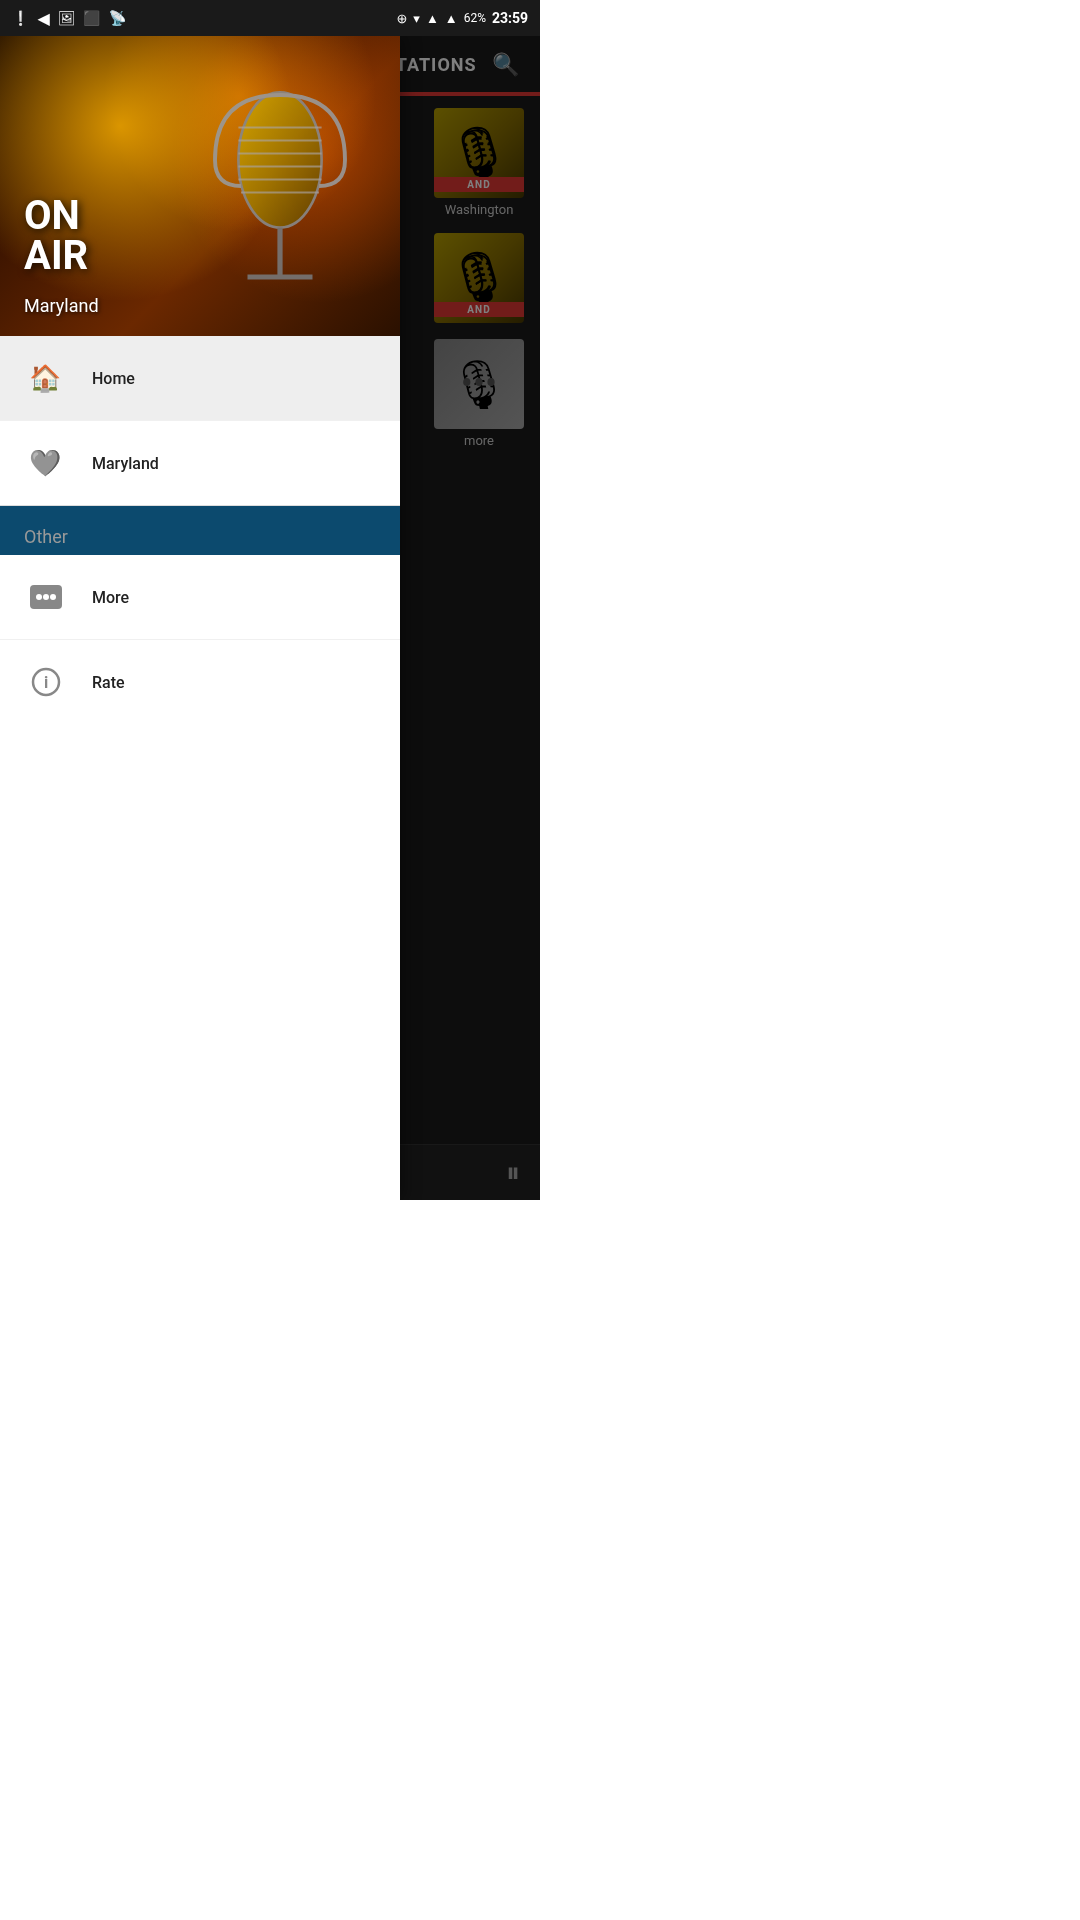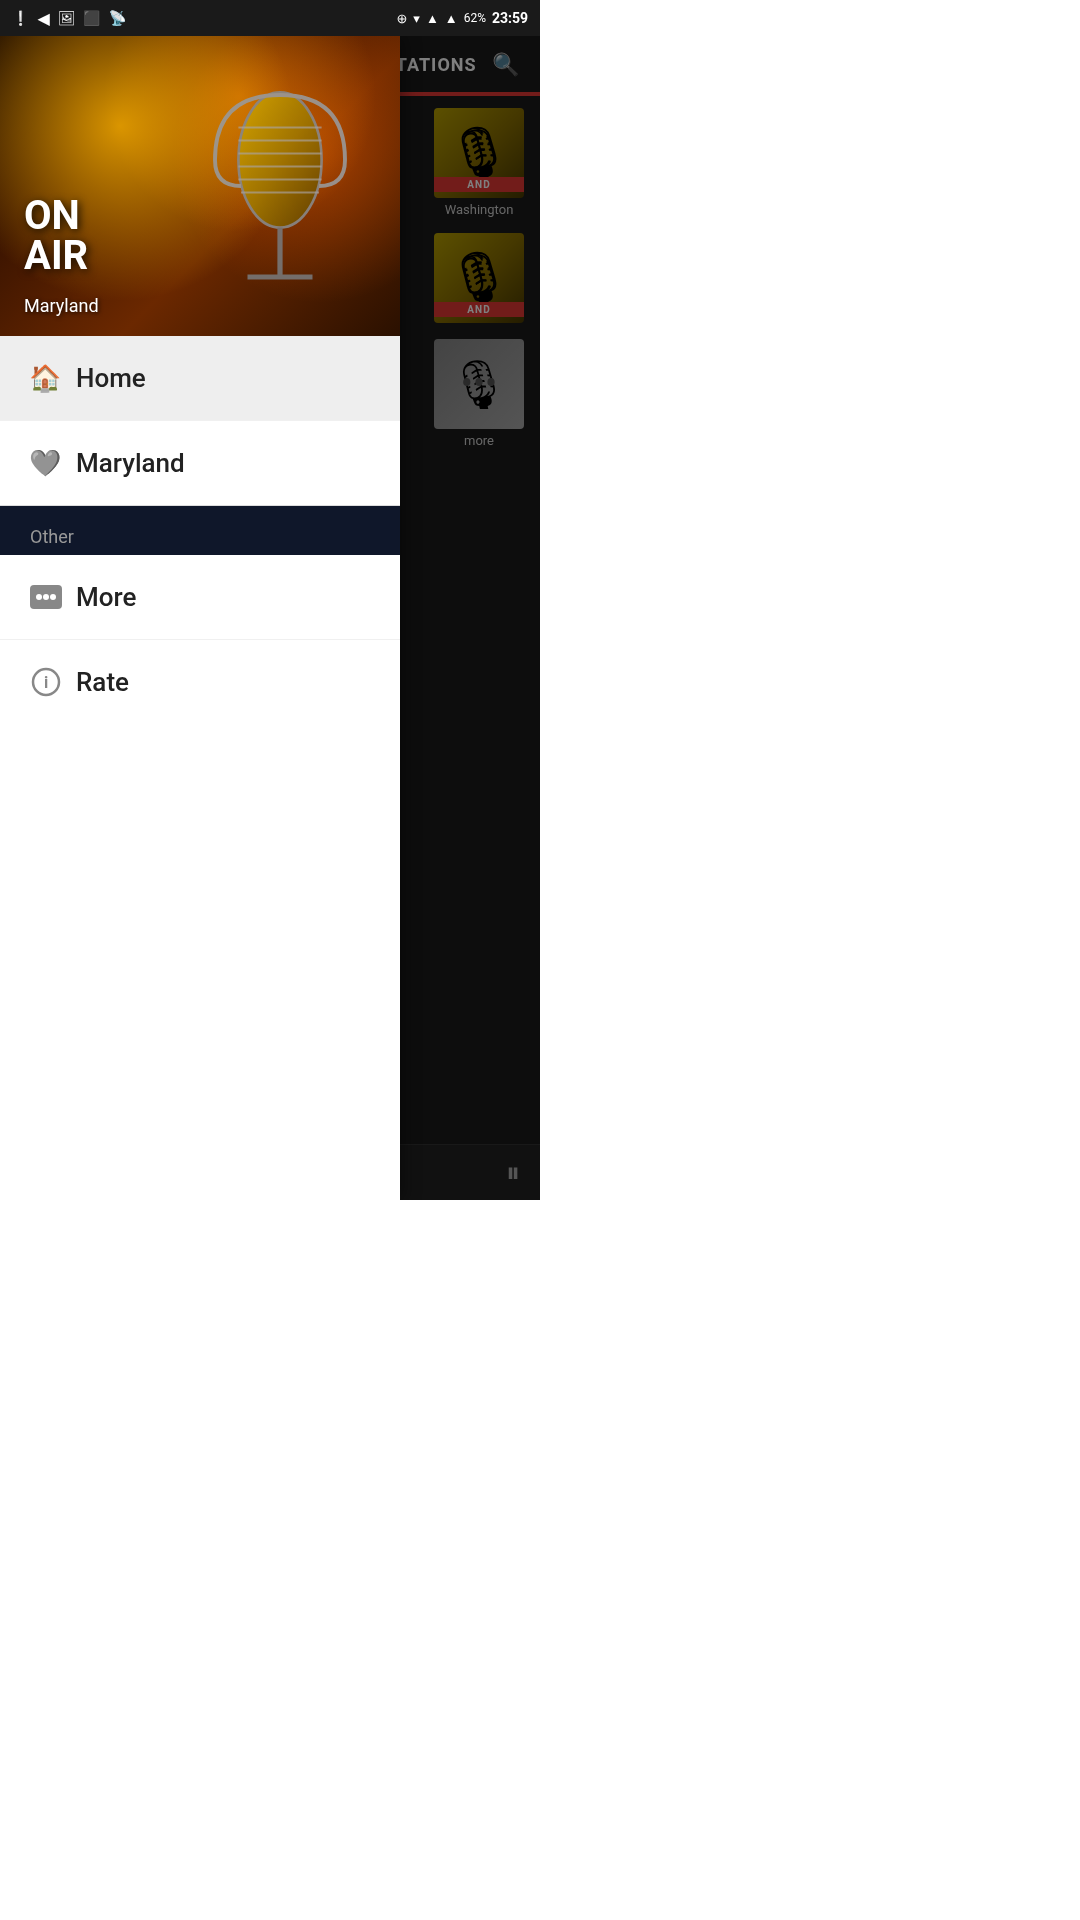--- a/index.html
+++ b/index.html
@@ -255,32 +255,32 @@
       height: 44px;
       display: flex;
       align-items: center;
       justify-content: center;
       font-size: 26px;
       color: #555;
       flex-shrink: 0;
     }
 
     .drawer-menu-label {
-      font-size: 26px;
+      font-size: 16px;
       color: #222;
       font-weight: 500;
-      margin-left: 8px;
+      margin-left: 24px;
     }
 
     .section-label {
-      padding: 20px 24px 8px 30px;
+      padding: 20px 24px 8px 24px;
       font-size: 18px;
       color: #999;
       font-weight: 400;
-      background: #0f172a;
+      background: #0c4a6e;
     }
 
     .drawer-menu-item.no-border {
       border-bottom: none;
     }
 
     
     .overlay-dim {
       position: absolute;
       left: 400px;

